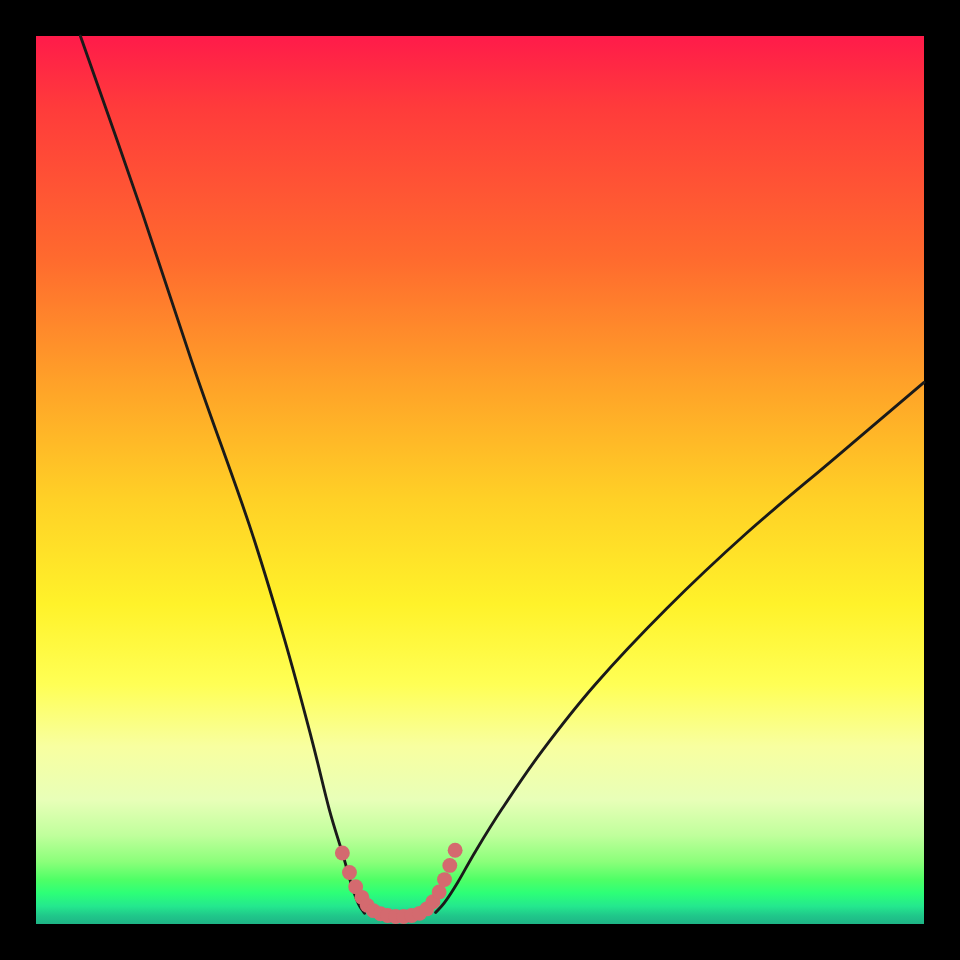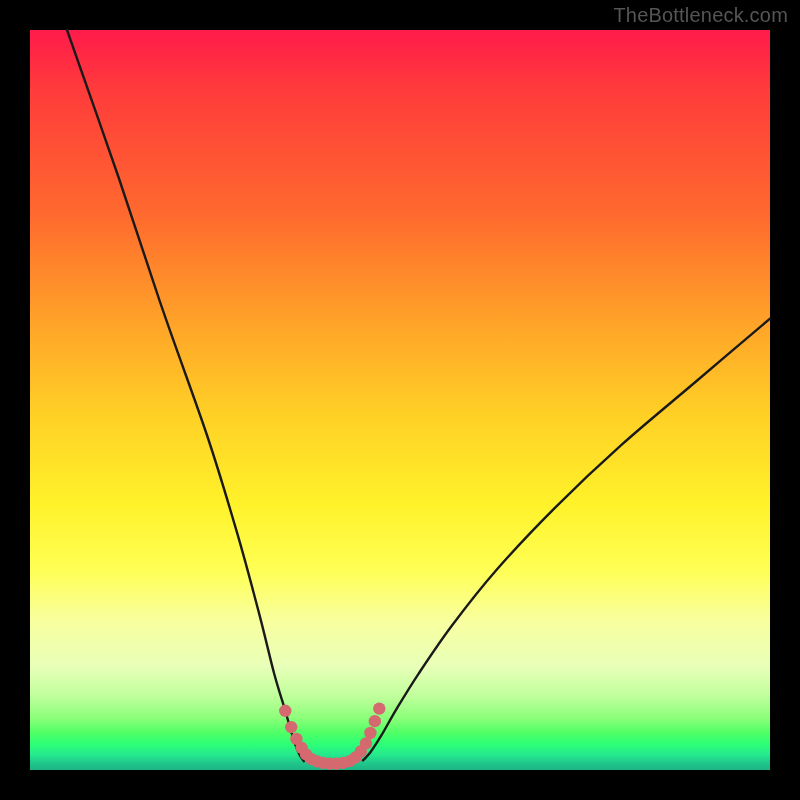--- a/index.html
+++ b/index.html
@@ -62,21 +62,20 @@
     top: 0;
     width: 740px;
     height: 740px;
     overflow: visible;
   }
 </style>
 </head>
 <body>
 
 <div class="frame">
-  <div class="watermark">TheBottleneck.com</div>
   <div class="plot">
     <svg class="curves" viewBox="0 0 740 740">
       <path id="left-curve" fill="none" stroke-width="2.4" stroke-linecap="round" d="M 37 0 C 45.63333333333333 24.666666666666668, 72.76666666666667 101.13333333333333, 88.8 148 C 104.83333333333333 194.86666666666667, 118.39999999999999 238.03333333333333, 133.2 281.2 C 148 324.3666666666667, 165.26666666666665 370, 177.6 407 C 189.93333333333334 444, 198.5666666666667 473.59999999999997, 207.20000000000002 503.2 C 215.83333333333334 532.8, 223.23333333333335 561.1666666666667, 229.4 584.6 C 235.56666666666666 608.0333333333333, 239.88333333333335 627.7666666666667, 244.20000000000002 643.8 C 248.51666666666668 659.8333333333333, 252.21666666666664 670.3166666666666, 255.29999999999998 680.8 C 258.3833333333333 691.2833333333333, 260.47999999999996 699.6700000000001, 262.7 706.7 C 264.92 713.73, 266.77 718.9100000000001, 268.62 722.98 C 270.47 727.05, 272.93666666666667 729.7633333333333, 273.8 731.12" stroke="#1a1a1a"></path>
       <path id="right-curve" fill="none" stroke-width="2.4" stroke-linecap="round" d="M 333 730.38 C 334.23333333333335 729.0233333333333, 337.3166666666667 726.4333333333334, 340.40000000000003 722.24 C 343.48333333333335 718.0466666666666, 347.18333333333334 712.3733333333333, 351.5 705.22 C 355.81666666666666 698.0666666666667, 360.1333333333333 689.5566666666667, 366.3 679.32 C 372.4666666666667 669.0833333333334, 379.25 657.7366666666667, 388.5 643.8 C 397.75 629.8633333333332, 408.84999999999997 612.9666666666667, 421.79999999999995 595.7 C 434.74999999999994 578.4333333333334, 448.93333333333334 559.9333333333334, 466.2 540.2 C 483.46666666666664 520.4666666666667, 504.4333333333333 498.2666666666667, 525.4 477.3 C 546.3666666666667 456.3333333333333, 568.5666666666666 435.3666666666667, 592 414.4 C 615.4333333333334 393.4333333333333, 641.3333333333334 372.46666666666664, 666 351.5 C 690.6666666666666 330.53333333333336, 727.6666666666666 299.08333333333337, 740 288.6" stroke="#1a1a1a"></path>
       <g id="markers">
           <circle cx="255.29999999999998" cy="680.8" r="6.2" fill="#d46a6f"></circle>
           <circle cx="261.21999999999997" cy="697.08" r="6.2" fill="#d46a6f"></circle>
           <circle cx="266.4" cy="708.92" r="6.2" fill="#d46a6f"></circle>
           <circle cx="271.58000000000004" cy="717.8" r="6.2" fill="#d46a6f"></circle>
           <circle cx="276.02" cy="724.46" r="6.2" fill="#d46a6f"></circle>

